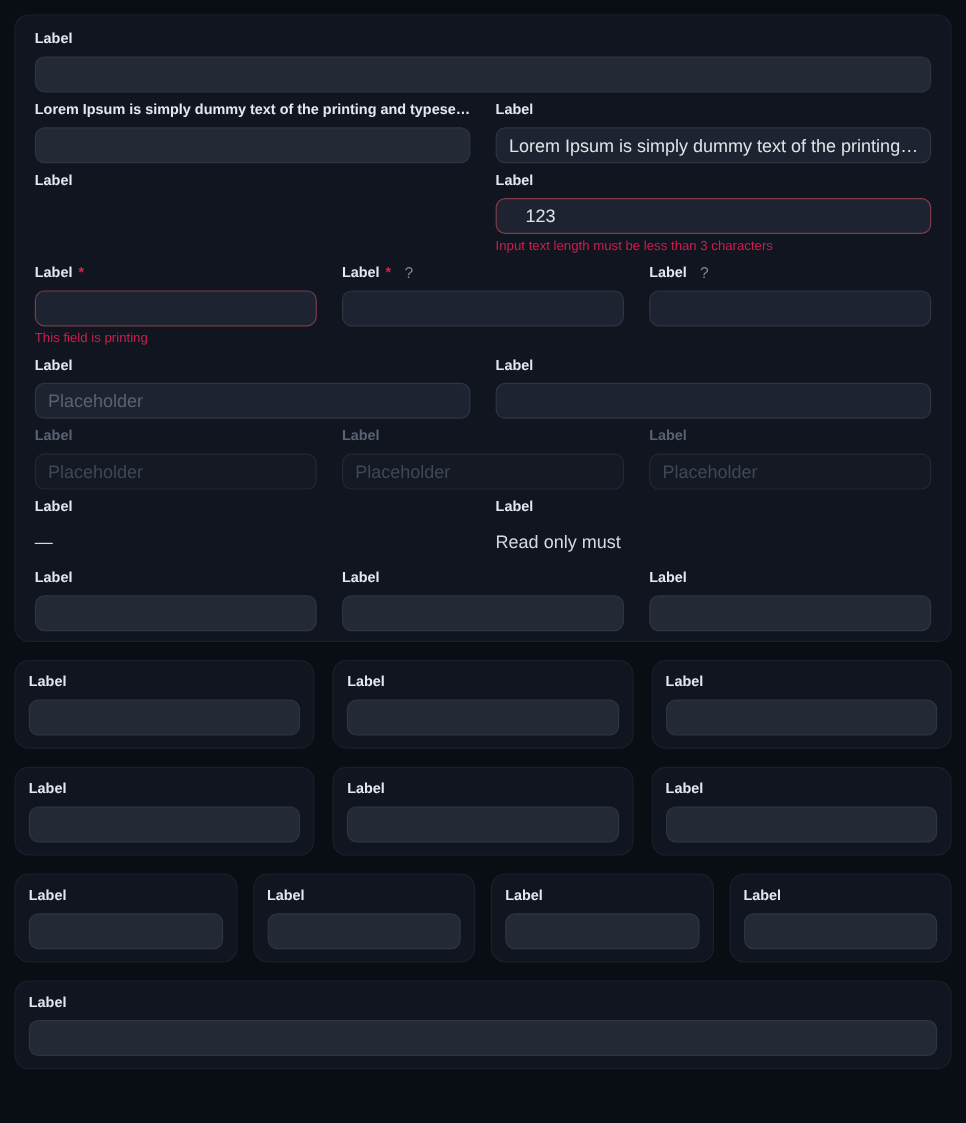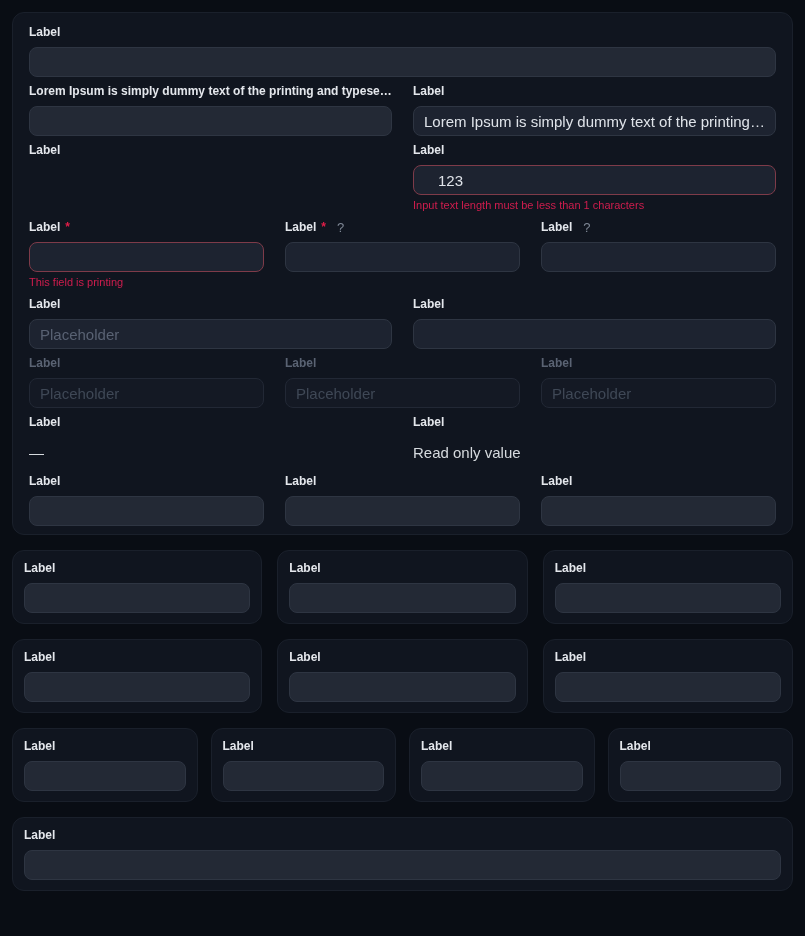--- a/index.html
+++ b/index.html
@@ -104,21 +104,21 @@
       <div class="field">
         <div class="f-label">
           <span class="lbl-text">Label</span>
         </div>
       </div>
       <div class="field">
         <div class="f-label">
           <span class="lbl-text">Label</span>
         </div>
         <input class="input darker error" type="text" value="123" style="">
-        <div class="err-text">Input text length must be less than 1 characters</div>
+        <div class="err-text">Input text length must be less than 3 characters</div>
       </div>
     </div>
 
     <div class="row cols-3">
       <div class="field">
         <div class="f-label">
           <span class="lbl-text">Label</span>
           <span class="req">*</span>
         </div>
         <input class="input darker error" type="text" style="">
@@ -181,21 +181,21 @@
       <div class="field">
         <div class="f-label">
           <span class="lbl-text">Label</span>
         </div>
         <div class="readonly-value">—</div>
       </div>
       <div class="field">
         <div class="f-label">
           <span class="lbl-text">Label</span>
         </div>
-        <div class="readonly-value">Read only value</div>
+        <div class="readonly-value">Read only must</div>
       </div>
     </div>
 
     <div class="row cols-3" style="margin-bottom:0;">
       <div class="field">
         <div class="f-label">
           <span class="lbl-text">Label</span>
         </div>
         <input class="input" type="text" style="">
       </div>

